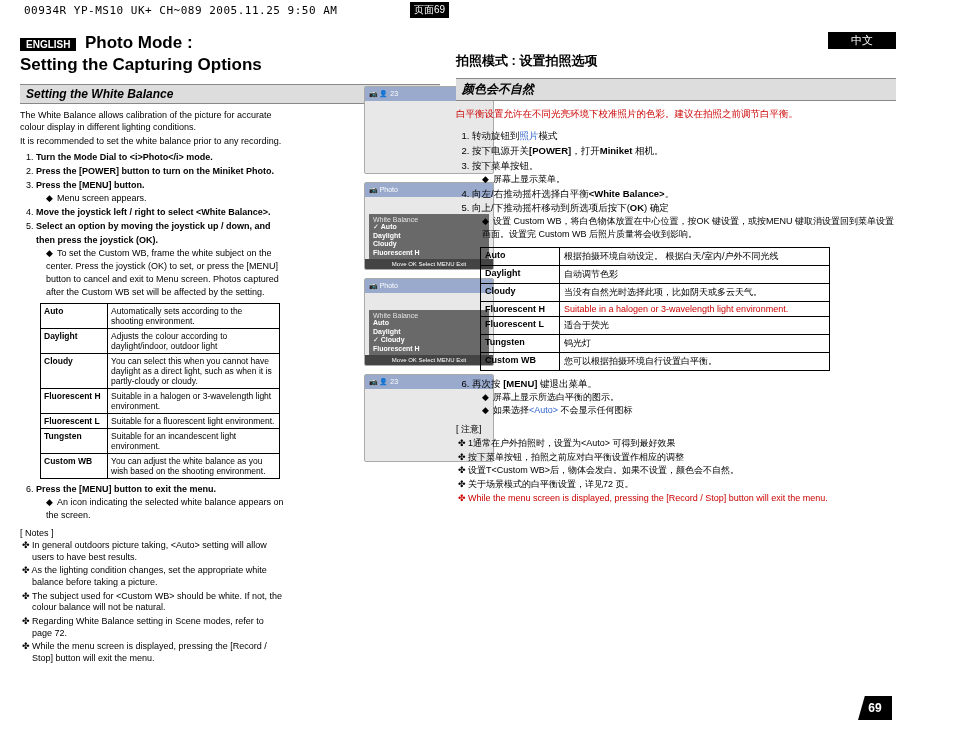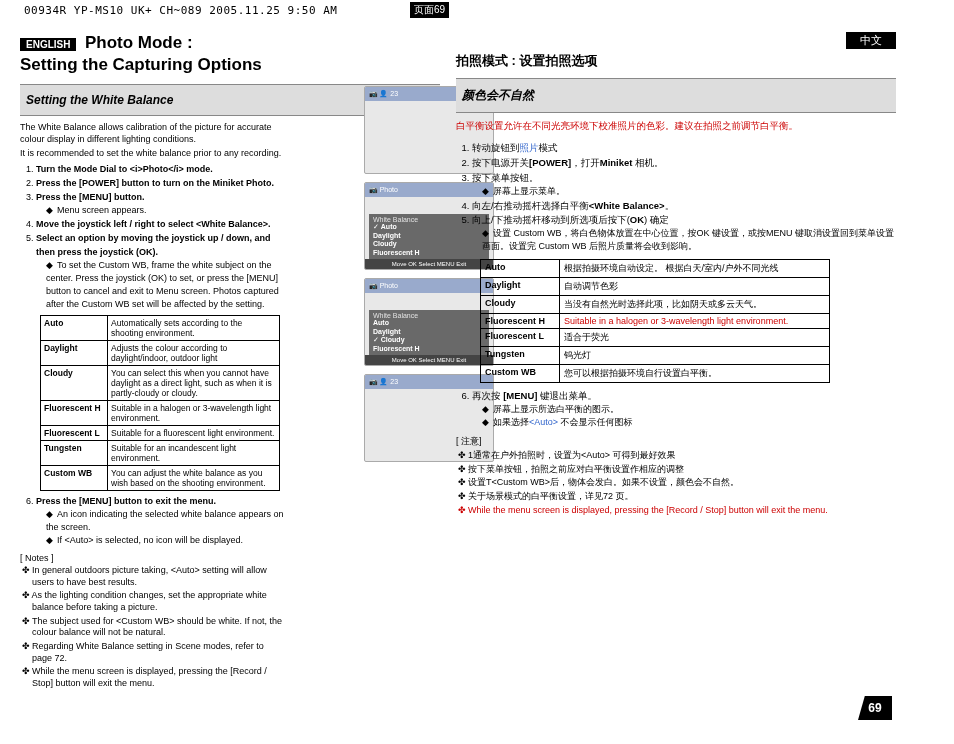--- a/index.html
+++ b/index.html
@@ -59,21 +59,21 @@
     color: #fff;
     font-size: 10px;
     font-weight: bold;
     padding: 1px 6px;
     margin-right: 4px;
   }
   .lang-badge-cn {
     float: right;
     background: #000;
     color: #fff;
-    padding: 1px 14px;
+    padding: 1px 23px;
     font-size: 11px;
     font-family: Liberation Serif, serif;
   }
   .title-main {
     font-size: 17px;
     font-weight: bold;
     line-height: 1.3;
     margin: 0 0 8px 0;
   }
   .title-main-right {
@@ -81,21 +81,21 @@
     font-weight: bold;
     margin: 20px 0 8px 0;
   }
   .section-bar {
     background: #ddd;
     border-top: 1px solid #888;
     border-bottom: 1px solid #888;
     font-style: italic;
     font-weight: bold;
     font-size: 12px;
-    padding: 8px 6px;
+    padding: 2px 6px;
     margin-bottom: 6px;
   }
   .body-text {
     font-size: 9px;
     line-height: 1.3;
     margin: 2px 0;
   }
   .intro-red {
     color: #c00;
     font-size: 9.5px;
@@ -297,21 +297,20 @@
             <tr>
                   <th>Custom WB</th>
                   <td>You can adjust the white balance as you wish based on the shooting environment.</td>
                 </tr>
           </tbody>
             </table>
 
           <ol class="steps" start="6">
             <li><b>Press the [MENU] button to exit the menu.</b>
               <div class="sub-bullet diamond">An icon indicating the selected white balance appears on the screen.</div>
-              <div class="sub-bullet diamond">If &lt;Auto&gt; is selected, no icon will be displayed.</div>
             </li>
           </ol>
 
           <div class="notes-head">[ Notes ]</div>
           <div class="notes-item">In general outdoors picture taking, &lt;Auto&gt; setting will allow users to have best results.</div>
           <div class="notes-item">As the lighting condition changes, set the appropriate white balance before taking a picture.</div>
           <div class="notes-item">The subject used for &lt;Custom WB&gt; should be white. If not, the colour balance will not be natural.</div>
           <div class="notes-item">Regarding White Balance setting in Scene modes, refer to page 72.</div>
           <div class="notes-item">While the menu screen is displayed, pressing the [Record / Stop] button will exit the menu.</div>
         </div>

